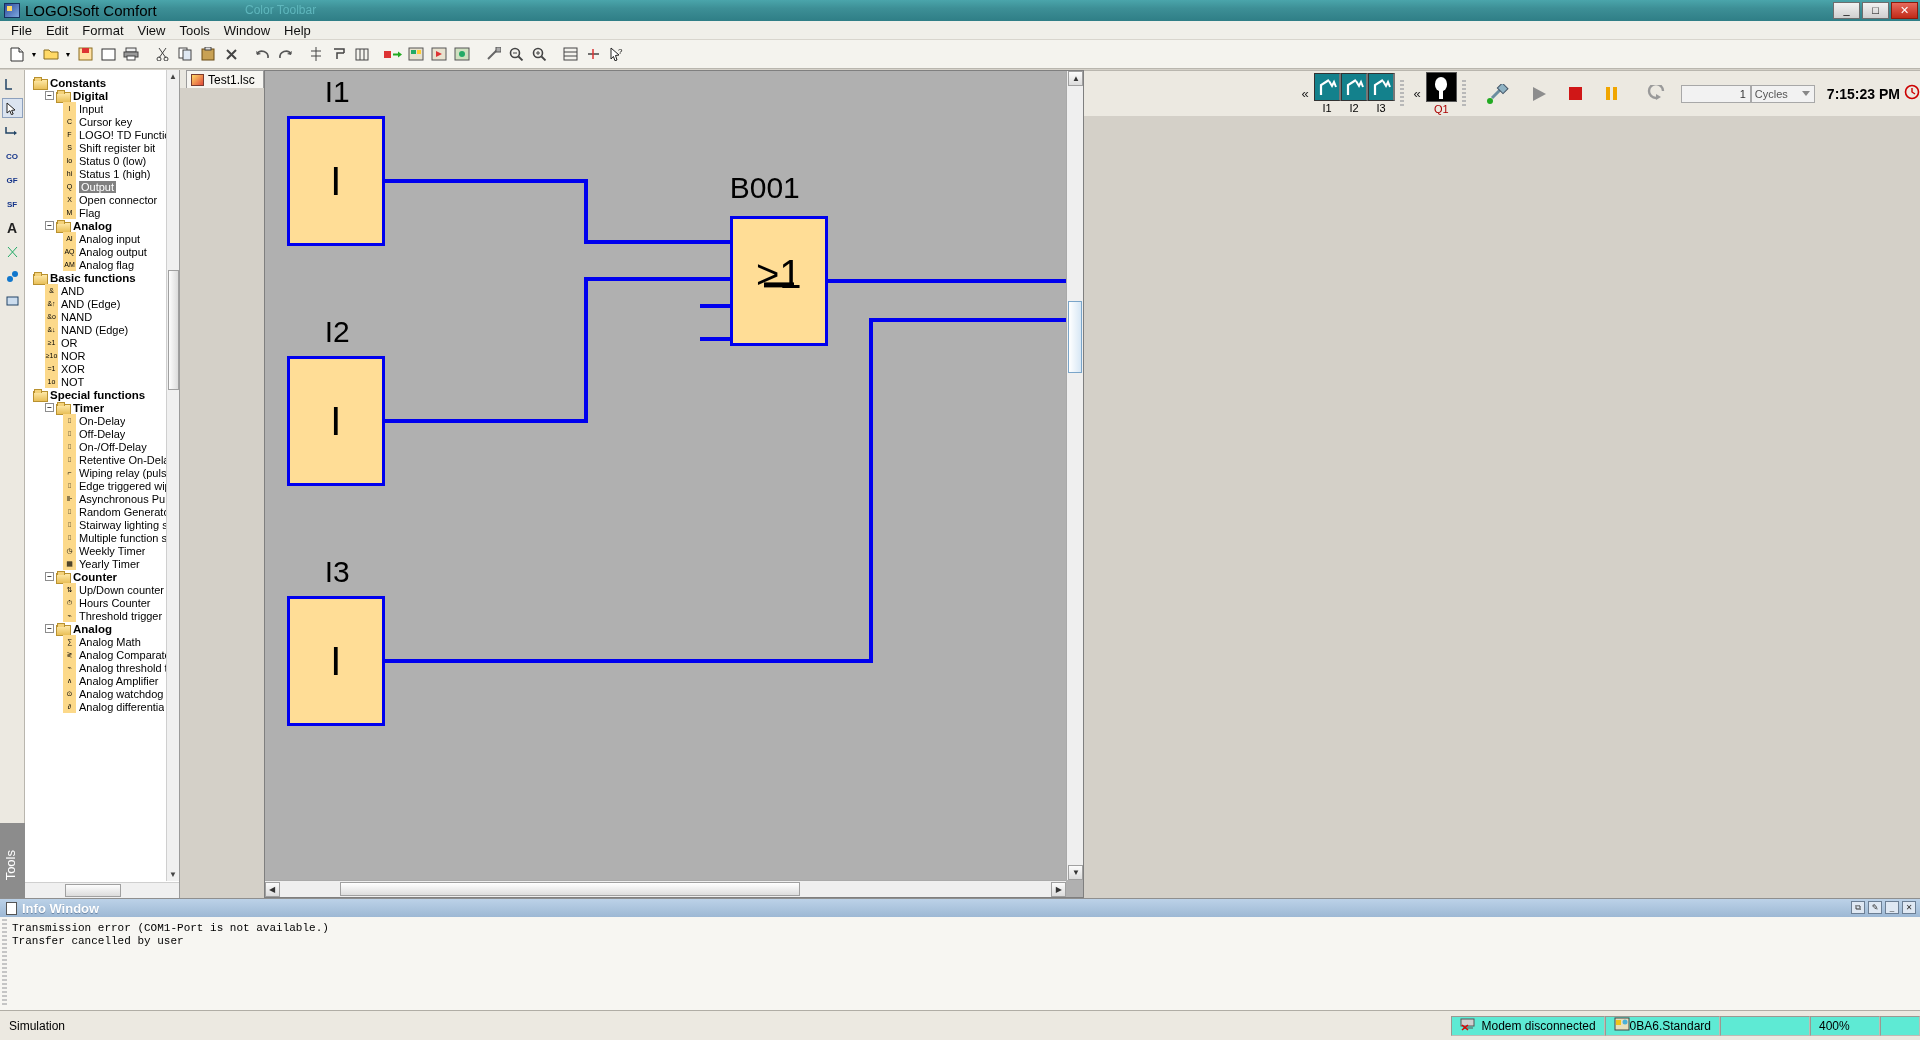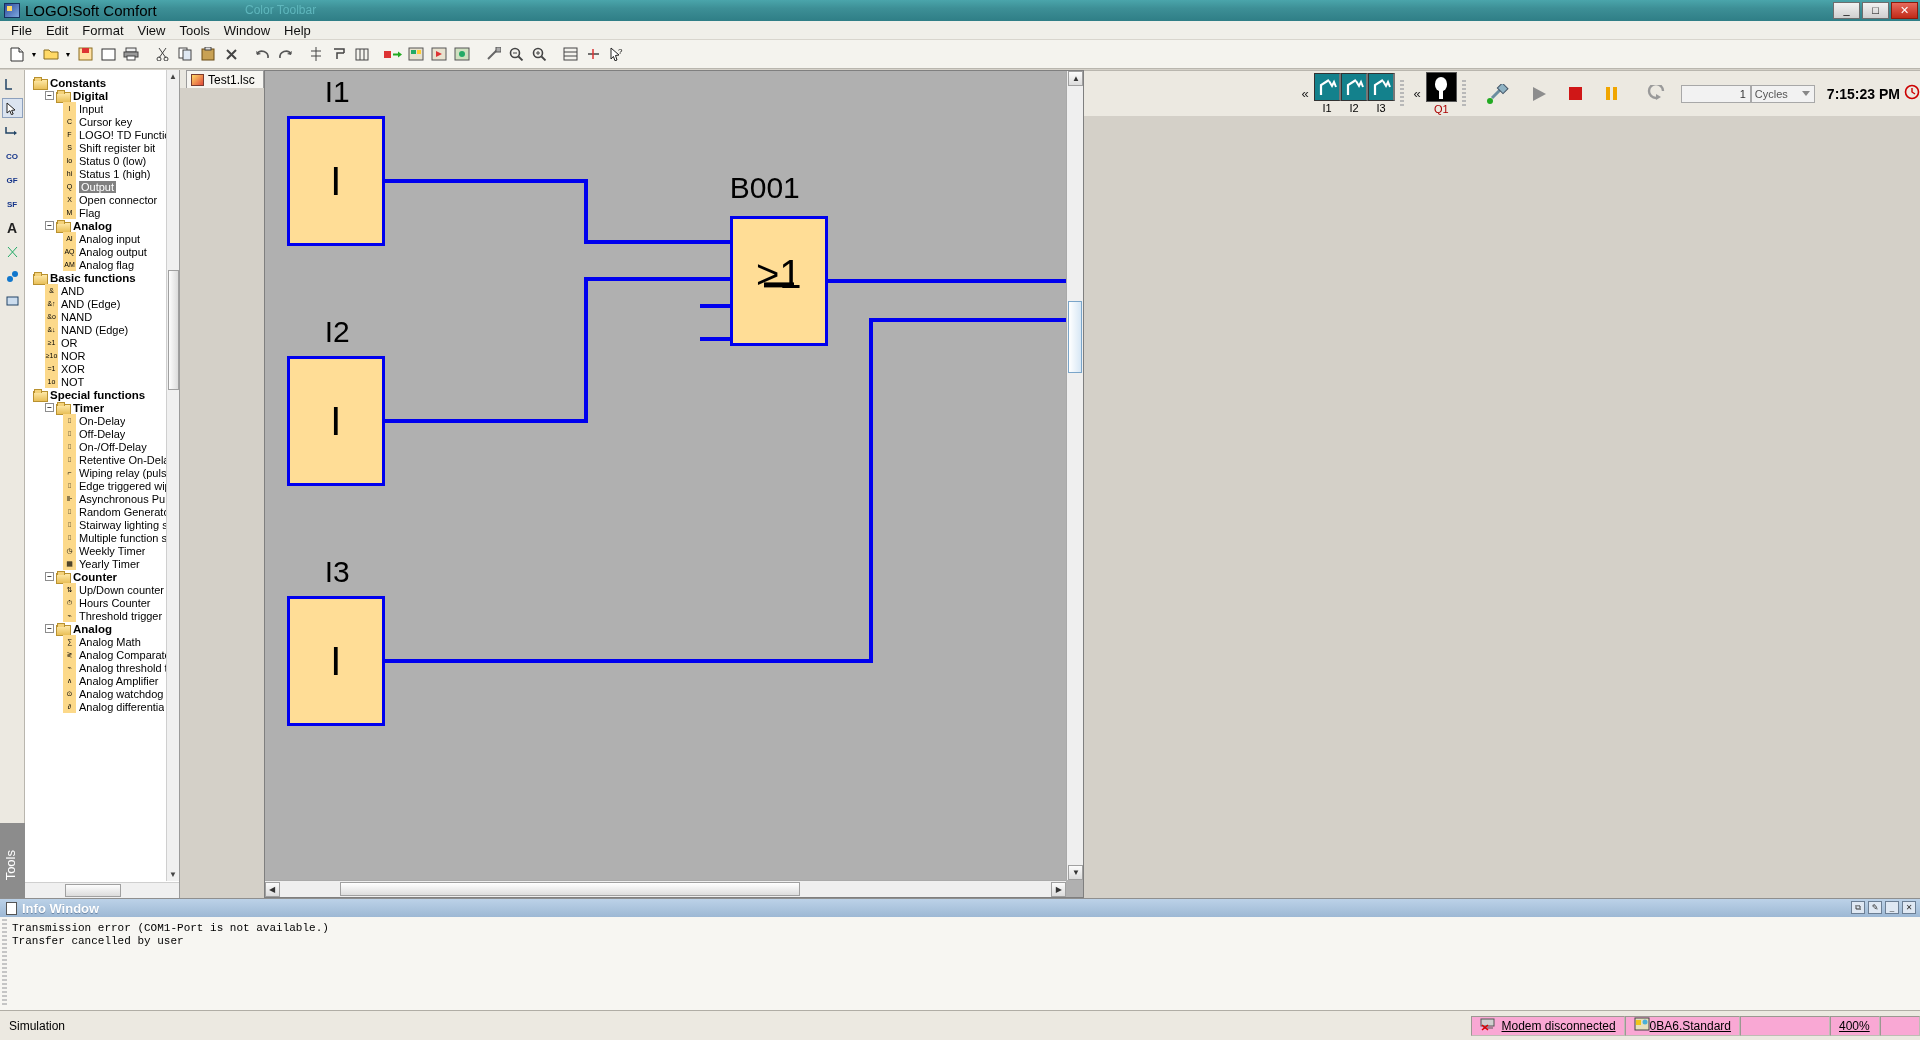--- a/index.html
+++ b/index.html
@@ -137,21 +137,21 @@
     line-height:11px; text-align:center; color:#333;}
   #infobody { padding:5px 0 0 12px; font-family:"Liberation Mono", monospace; font-size:11px; color:#000; line-height:13px;}
   #infogrip{position:absolute;left:2px;top:20px;width:5px;height:86px;
     background:repeating-linear-gradient(180deg,#c5c5c5 0 2px,transparent 2px 4px);}
 
   
   #statusbar { position:absolute; left:0; top:1010px; width:1920px; height:30px; background:#ece9e1;
     border-top:1px solid #b0ada5; display:flex; align-items:center; font-size:12px; color:#000;}
   #statusbar .cell { height:20px; display:flex; align-items:center; padding:0 8px;
      border:1px solid transparent; }
-  #statusbar .sunken { border:1px solid #bfbcb4; border-top-color:#9b9891; border-left-color:#9b9891; background:#f9a8d4;text-decoration:underline;}
+  #statusbar .sunken { border:1px solid #bfbcb4; border-top-color:#9b9891; border-left-color:#9b9891; background:#5eead4;}
   .spacer{flex:1;}
 </style>
 </head>
 <body>
 
 <div id="titlebar">
   <div class="appicon"></div>
   <div class="ttl">LOGO!Soft Comfort</div>
   <div class="ghost">Color Toolbar</div>
   <div id="winbtns">
@@ -835,15 +835,15 @@
   <div class="cell sunken" style="">
     <span>
       <svg width="16" height="14">
           <rect x="1" y="1" width="14" height="12" fill="#e6dfbd" stroke="#444"></rect>
           <rect x="2" y="3" width="5" height="5" fill="#f0c419"></rect>
           <circle cx="11" cy="5" r="2.5" fill="#49b0d8"></circle>
         </svg></span>
     <span>0BA6.Standard</span>
   </div>
   <div class="cell sunken" style="width:90px;justify-content:flex-start"></div>
-  <div class="cell sunken" style="width:50px">400%</div>
+  <div class="cell sunken" style="width:70px">400%</div>
   <div class="cell sunken" style="width:40px"></div>
 </div>
 
 </body></html>

